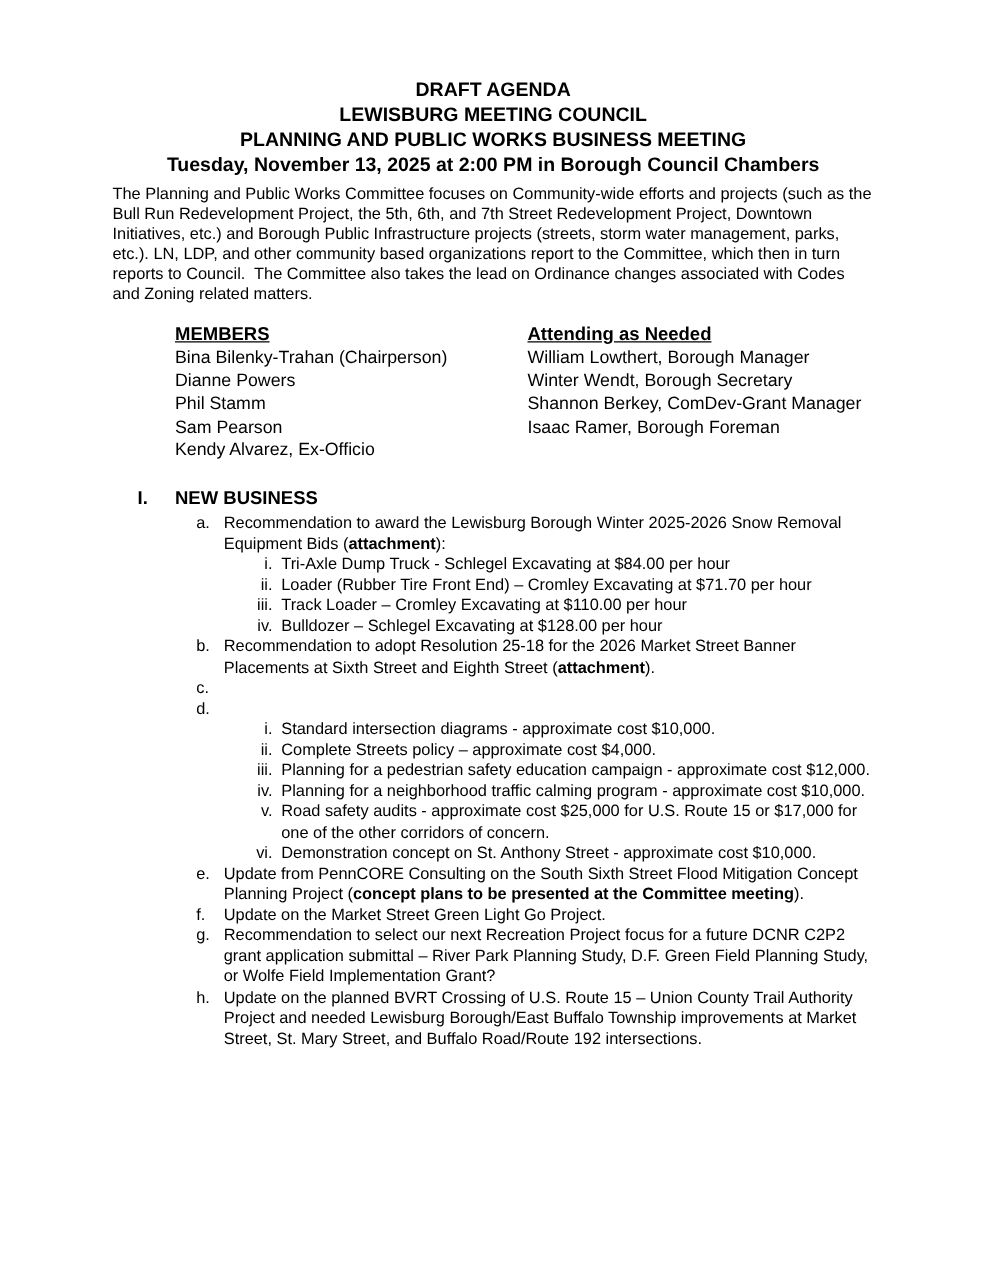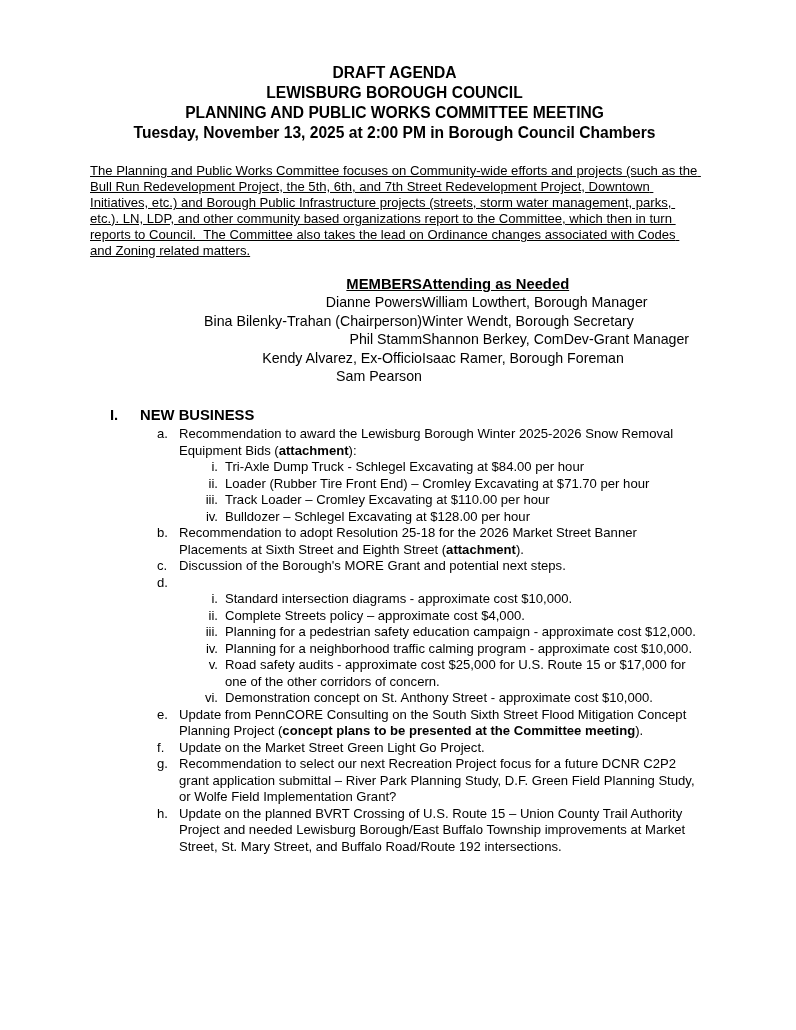--- a/index.html
+++ b/index.html
@@ -15,33 +15,32 @@
     color: #000000;
     overflow: hidden;
   }
   .doc-header {
     text-align: center;
     font-weight: 700;
     font-size: 15.6px;
     line-height: 20px;
   }
   .intro {
-    margin: 20px 0 0 0;
+    margin: 4px 0 0 0;
     line-height: 16px;
     white-space: pre-wrap;
-    text-decoration: underline;
   }
   .columns {
     display: flex;
     margin-top: 16px;
     padding-left: 50px;
     font-size: 14.2px;
     line-height: 18.4px;
   }
-  .col-members { width: 282px; flex: none; text-align: right; }
+  .col-members { width: 282px; flex: none; }
   .col-attending { flex: 1; }
   .col-heading {
     font-weight: 700;
     text-decoration: underline;
     font-size: 14.8px;
   }
   .agenda { margin-top: 21px; }
   .agenda-head {
     display: flex;
     font-weight: 700;
@@ -67,36 +66,36 @@
   .sub-text { flex: 1; white-space: pre-wrap; }
   .b { font-weight: 700; }
 </style>
 </head>
 <body>
 
 <div class="page">
 
   <header class="doc-header">
     <div>DRAFT AGENDA</div>
-    <div>LEWISBURG BOROUGH COUNCIL</div>
-    <div>PLANNING AND PUBLIC WORKS COMMITTEE MEETING</div>
+    <div>LEWISBURG MEETING COUNCIL</div>
+    <div>PLANNING AND PUBLIC WORKS BUSINESS MEETING</div>
     <div>Tuesday, November 13, 2025 at 2:00 PM in Borough Council Chambers</div>
   </header>
 
   <p class="intro">The Planning and Public Works Committee focuses on Community-wide efforts and projects (such as the Bull Run Redevelopment Project, the 5th, 6th, and 7th Street Redevelopment Project, Downtown Initiatives, etc.) and Borough Public Infrastructure projects (streets, storm water management, parks, etc.). LN, LDP, and other community based organizations report to the Committee, which then in turn reports to Council.  The Committee also takes the lead on Ordinance changes associated with Codes and Zoning related matters.</p>
 
   <section class="columns">
     <div class="col-members">
       <div class="col-heading">MEMBERS</div>
       <div id="members-list">
+          <div class="name-row">Bina Bilenky-Trahan (Chairperson)</div>
           <div class="name-row">Dianne Powers</div>
-          <div class="name-row">Bina Bilenky-Trahan (Chairperson)</div>
           <div class="name-row">Phil Stamm</div>
+          <div class="name-row">Sam Pearson</div>
           <div class="name-row">Kendy Alvarez, Ex-Officio</div>
-          <div class="name-row">Sam Pearson</div>
         </div>
     </div>
     <div class="col-attending">
       <div class="col-heading">Attending as Needed</div>
       <div id="attending-list">
           <div class="name-row">William Lowthert, Borough Manager</div>
           <div class="name-row">Winter Wendt, Borough Secretary</div>
           <div class="name-row">Shannon Berkey, ComDev-Grant Manager</div>
           <div class="name-row">Isaac Ramer, Borough Foreman</div>
         </div>
@@ -128,21 +127,20 @@
         <div class="subitem">
     <span class="sub-label">iv.</span>
     <span class="sub-text"><span>Bulldozer – Schlegel Excavating at $128.00 per hour</span></span>
   </div>
         <div class="item">
     <span class="item-label">b.</span>
     <span class="item-text"><span>Recommendation to adopt Resolution 25-18 for the 2026 Market Street Banner Placements at Sixth Street and Eighth Street (</span><span class="b">attachment</span><span>).</span></span>
   </div>
         <div class="item">
     <span class="item-label">c.</span>
-    <span class="item-text"><span>Discussion of the Borough's MORE Grant and potential next steps.</span></span>
   </div>
         <div class="item">
     <span class="item-label">d.</span>
   </div>
         <div class="subitem">
     <span class="sub-label">i.</span>
     <span class="sub-text"><span>Standard intersection diagrams - approximate cost $10,000.</span></span>
   </div>
         <div class="subitem">
     <span class="sub-label">ii.</span>

